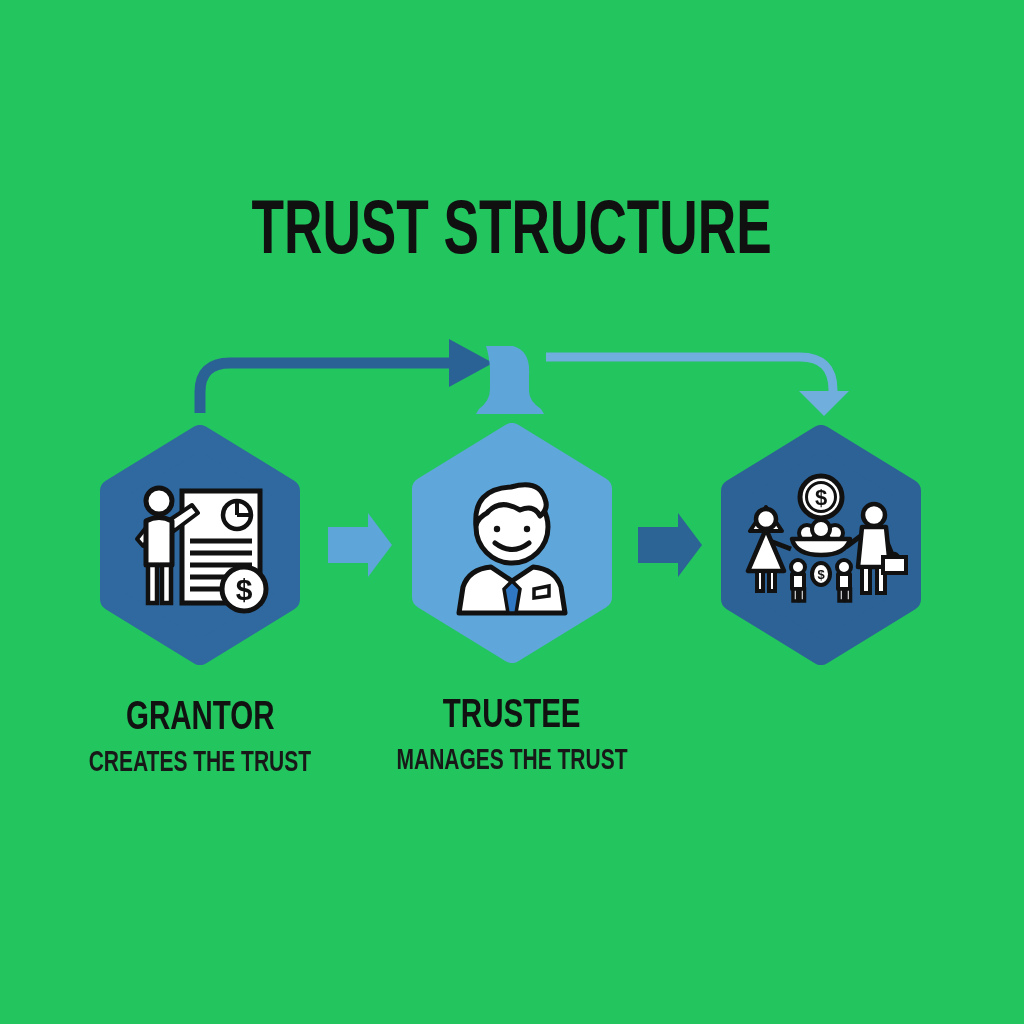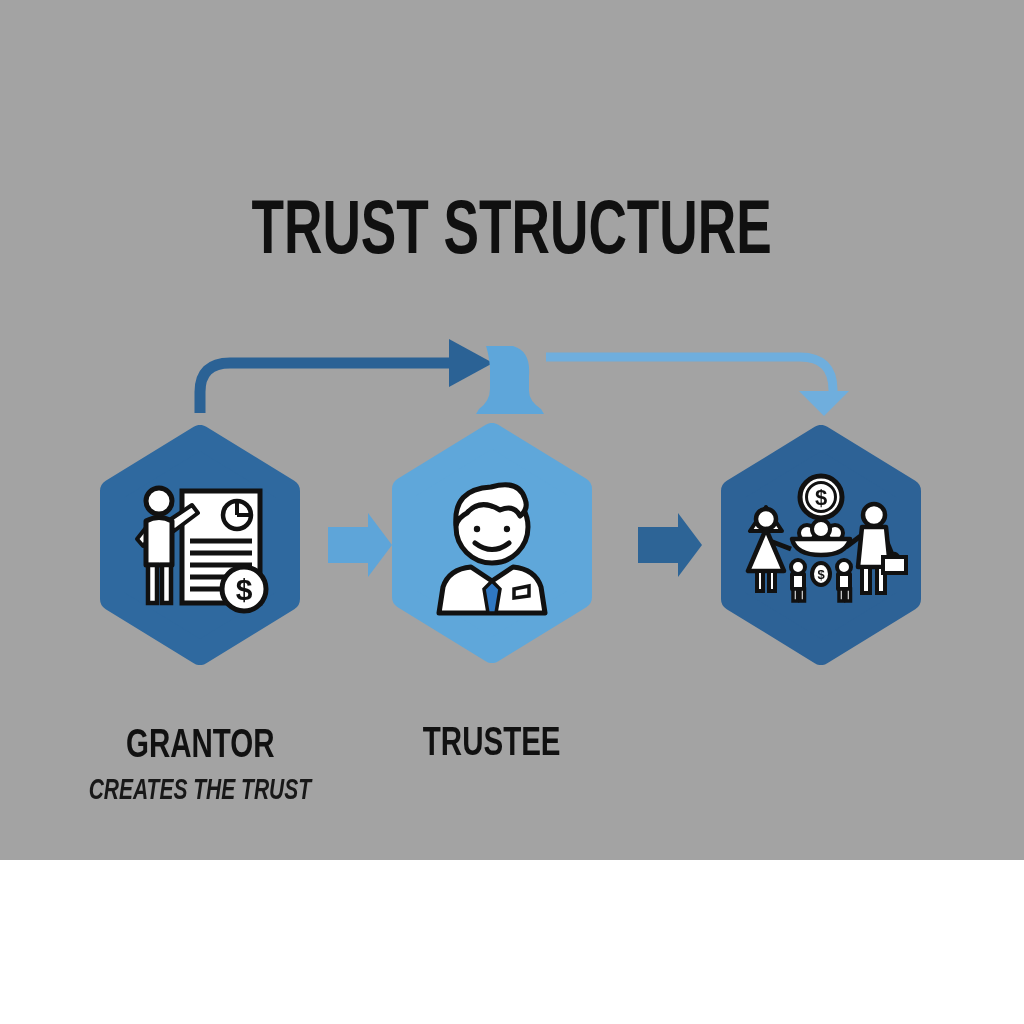--- a/index.html
+++ b/index.html
@@ -1,43 +1,43 @@
 <!DOCTYPE html>
 <html><head>
 <meta charset="utf-8">
 <style>
   html,body{margin:0;padding:0;background:#ffffff;}
   #canvas{
-    position:relative;width:1024px;height:860px;background:#a3a3a3;
+    position:relative;width:1024px;height:1024px;background:#22c55e;
     font-family:"Liberation Sans",sans-serif;overflow:hidden;
   }
   
   .title-wrap{position:absolute;left:0;top:183px;width:1024px;text-align:center;}
   .title-wrap .txt{
     display:inline-block;font-size:76px;font-weight:700;color:#101010;
     letter-spacing:0px;transform:scaleX(0.70);transform-origin:center;
     white-space:nowrap;
   }
   
   #connectors{position:absolute;left:0;top:0;width:1024px;height:1024px;}
   
   .node{position:absolute;width:212px;}
   .node .hex{display:block;}
-  .node .labels{position:absolute;left:50%;transform:translateX(-50%);width:340px;text-align:center;margin-top:28px;}
+  .node .labels{position:absolute;left:50%;transform:translateX(-50%);width:340px;text-align:center;}
   .node-label .txt{
     display:inline-block;font-size:41px;font-weight:700;color:#111;
     transform:scaleX(0.72);transform-origin:center;white-space:nowrap;line-height:1.1;
   }
-  .node-desc{margin-top:6px;font-style:italic;}
+  .node-desc{margin-top:6px;}
   .node-desc .txt{
     display:inline-block;font-size:30px;font-weight:700;color:#181818;
     transform:scaleX(0.70);transform-origin:center;white-space:nowrap;line-height:1.1;
   }
   #node-grantor{left:94px;top:425px;}
-  #node-trustee{left:386px;top:423px;}
+  #node-trustee{left:406px;top:423px;}
   #node-beneficiaries{left:715px;top:425px;}
   .node .labels{top:268px;}
 </style>
 </head>
 <body>
 
 <div id="canvas">
 
   <div class="title-wrap">
     <span class="txt">TRUST STRUCTURE</span>
@@ -105,20 +105,23 @@
         <path d="M39 52 Q36 16 74 14 Q102 6 108 26 Q112 36 103 43 Q97 31 83 37 Q63 25 50 40 Q42 44 39 52 Z" stroke-width="5" stroke-linejoin="round"></path>
         <circle cx="60" cy="56" r="3.2" fill="#111" stroke="none"></circle>
         <circle cx="90" cy="56" r="3.2" fill="#111" stroke="none"></circle>
         <path d="M58 70 Q75 83 92 70" fill="none" stroke-width="5" stroke-linecap="round"></path>
       </g>
     </svg>
     <div class="labels">
       <div class="node-label">
         <span class="txt">TRUSTEE</span>
       </div>
+      <div class="node-desc">
+        <span class="txt">MANAGES THE TRUST</span>
+      </div>
     </div>
   </div>
 
   <div class="node" id="node-beneficiaries">
     <svg class="hex" width="212" height="240" viewBox="0 0 212 240">
       <polygon points="106,12 194,66 194,174 106,228 18,174 18,66" stroke-width="24" stroke-linejoin="round" stroke="#2D6296" fill="#2D6296"></polygon>
 
       <g transform="translate(21,46)" stroke="#111" fill="#fff">
 
         <line x1="85" y1="45" x2="85" y2="58" stroke-width="5"></line>

